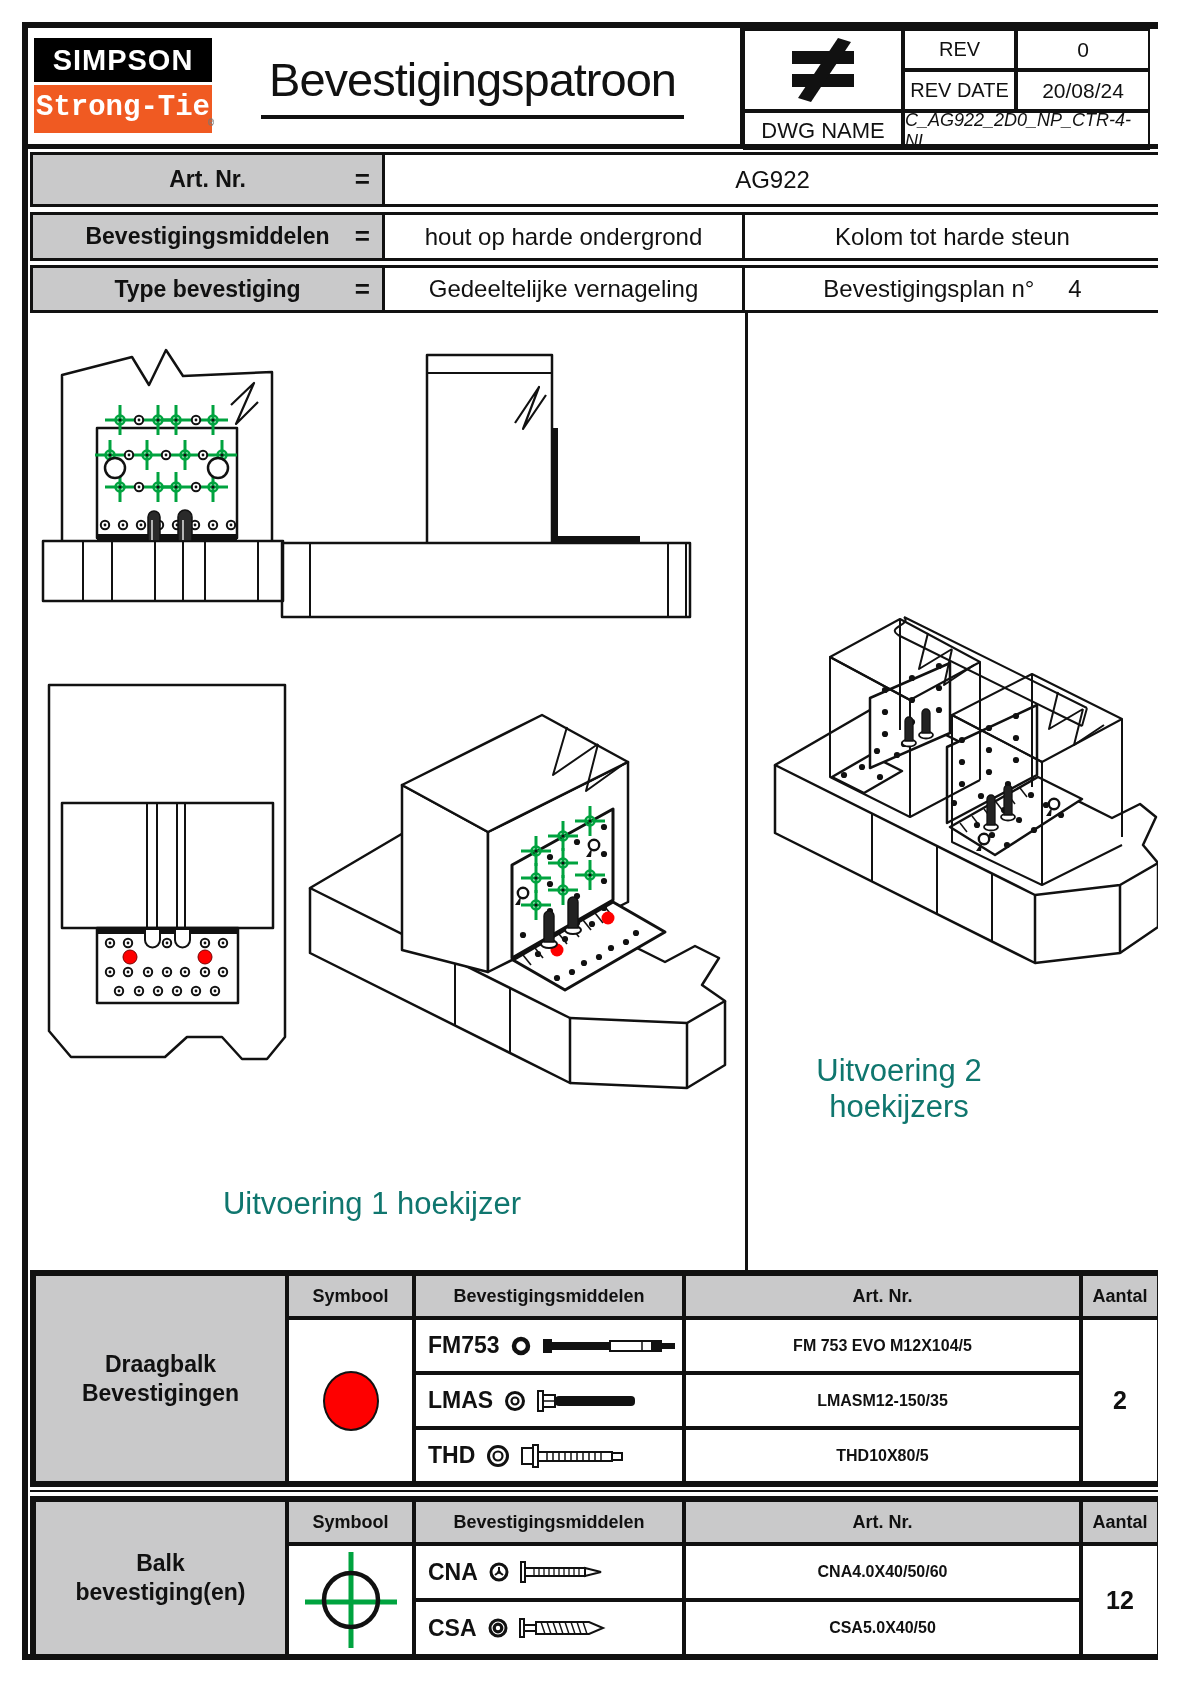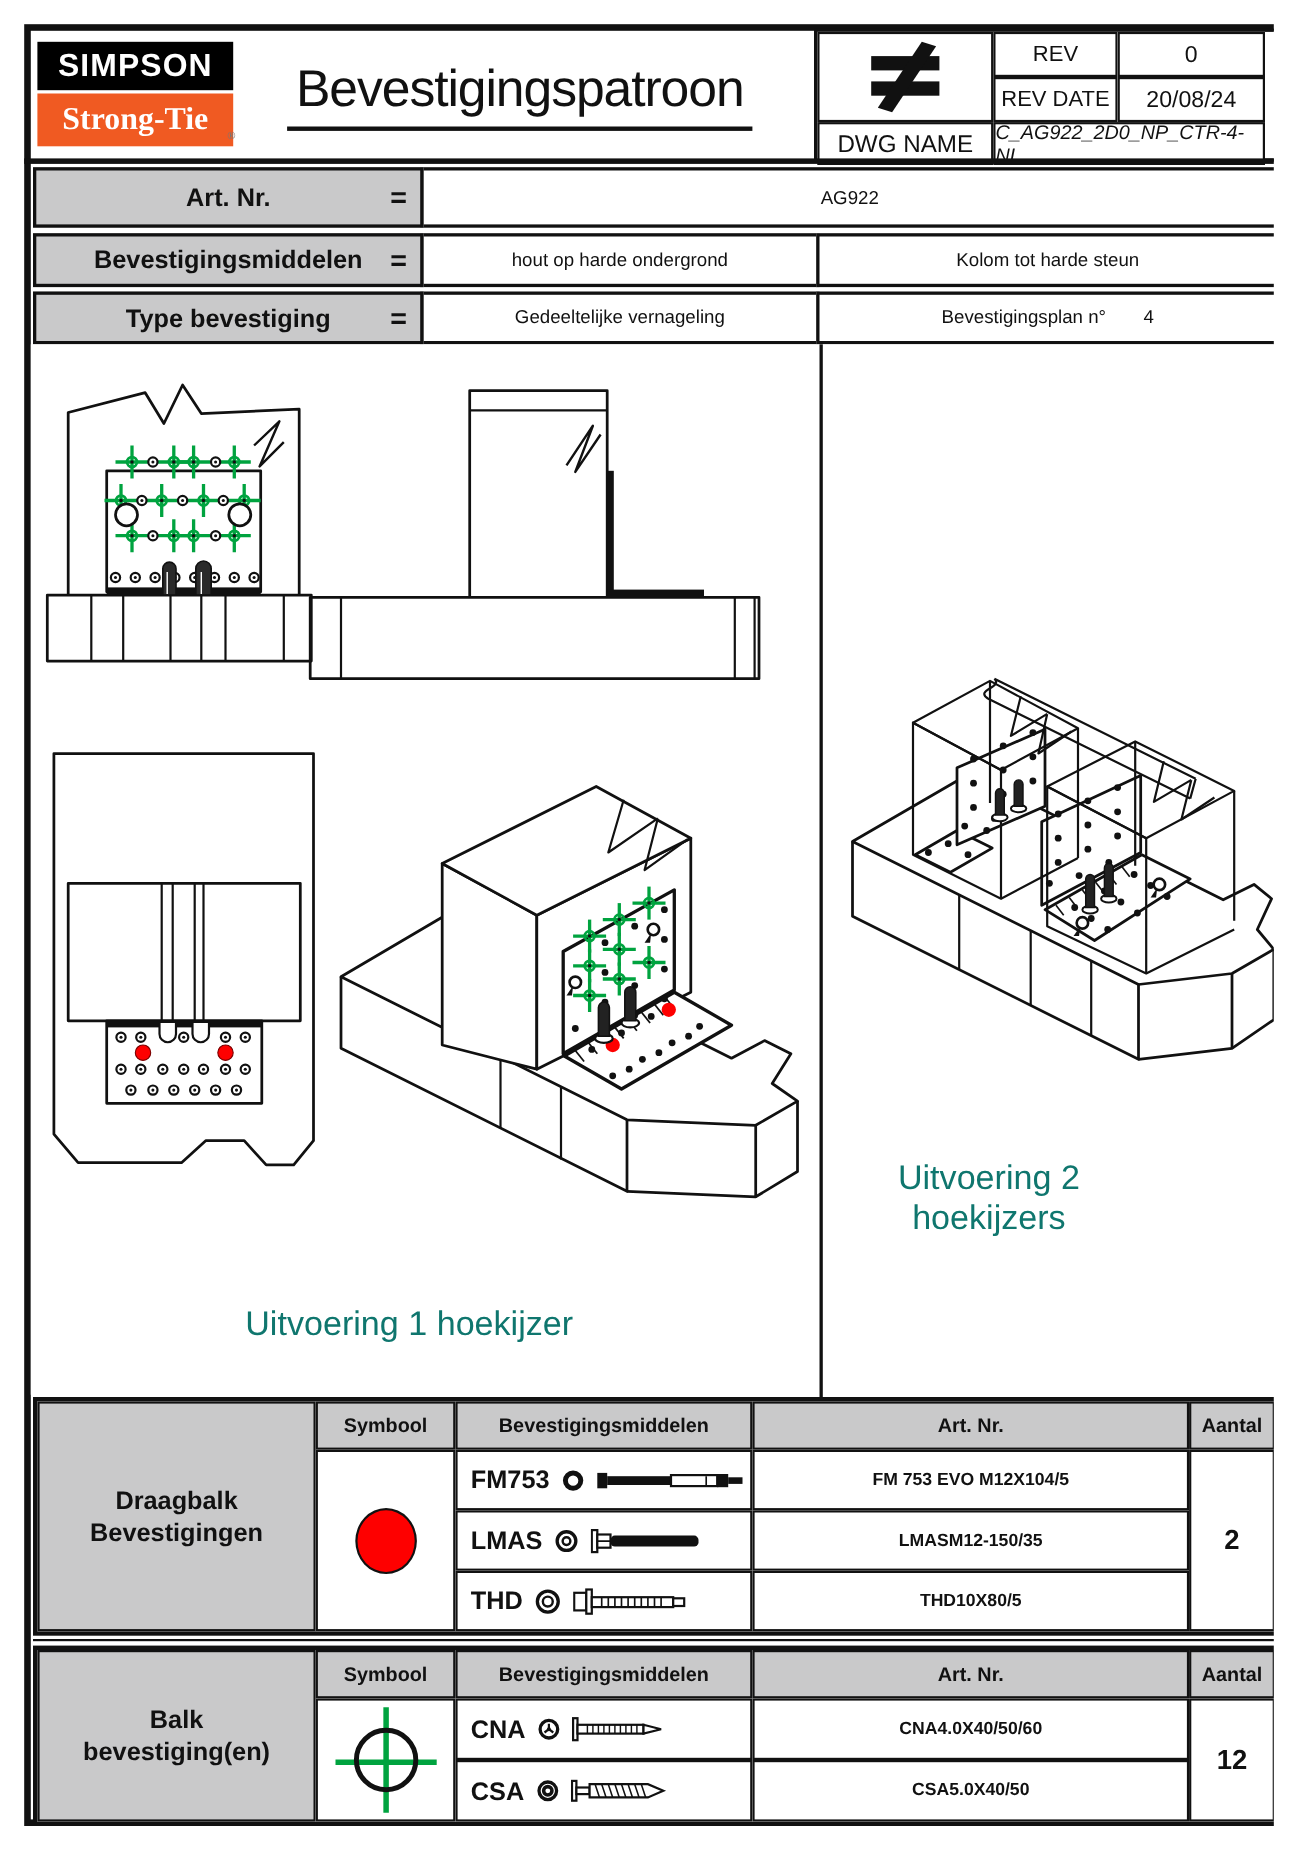--- a/index.html
+++ b/index.html
@@ -6,40 +6,40 @@
   .page{position:relative;width:1158px;height:1682px;background:#fff;
         font-family:"Liberation Sans",sans-serif;color:#111;overflow:hidden;}
   .outer{position:absolute;left:22px;top:22px;width:1146px;height:1638px;
          border:6px solid #111;box-sizing:border-box;background:#fff;}
   
   .hdr-divider{position:absolute;left:22px;top:144px;width:1146px;height:5px;background:#111;}
   .logo{position:absolute;left:34px;top:38px;width:178px;}
   .logo-simpson{background:#000;color:#fff;font-weight:bold;font-size:29px;letter-spacing:1px;
                 text-align:center;height:44px;line-height:44px;}
   .logo-strongtie{background:#f05a22;color:#fff;font-weight:bold;font-size:29px;
-                  font-family:Liberation Serif, serif;text-align:center;height:48px;line-height:46px;margin-top:3px;position:relative;}
+                  font-family:Liberation Mono, monospace;text-align:center;height:48px;line-height:46px;margin-top:3px;position:relative;}
   .logo-reg{position:absolute;right:-2px;bottom:-14px;font-size:10px;color:#777;}
   .title-wrap{position:absolute;left:215px;top:52px;width:515px;text-align:center;}
   .title-text{display:inline-block;font-size:47px;font-weight:500;border-bottom:4px solid #111;
               padding:0 8px 8px 8px;letter-spacing:-1px;}
   .rev{position:absolute;left:740px;top:26px;width:423px;height:121px;display:grid;
        grid-template-columns:160px 113px 134px;grid-template-rows:41px 41px 39px;
        border:3px solid #111;box-sizing:border-box;}
   .rev>div{border:2px solid #111;display:flex;align-items:center;justify-content:center;box-sizing:border-box;background:#fff;}
   .rev .neq{grid-row:1/3;grid-column:1;}
   .rev .dwgl{grid-row:3;grid-column:1;font-size:22px;}
   .rev .dwgv{grid-row:3;grid-column:2/4;font-size:18px;font-style:italic;}
   .rev .lab{font-size:20px;}
   .rev .val{font-size:21px;}
   
   .irow{position:absolute;left:30px;width:1133px;display:flex;}
   .irow .cell{border:3px solid #111;box-sizing:border-box;display:flex;align-items:center;justify-content:center;background:#fff;}
   .irow .lab{width:355px;background:#c9c9ca;font-weight:bold;font-size:23px;position:relative;}
   .irow .lab .eq{position:absolute;right:12px;font-size:26px;font-weight:bold;}
-  .irow .v{font-size:17px;margin-left:-3px;}
+  .irow .v{font-size:24px;margin-left:-3px;}
   .irow .v1{flex:1;}
   .irow .vA{width:363px;}
   .irow .vB{flex:1;}
   .plannum{margin-left:34px;font-weight:500;}
   
   .draw{position:absolute;left:28px;top:313px;width:1134px;height:955px;background:#fff;}
   .vdivider{position:absolute;left:745px;top:313px;width:3px;height:957px;background:#111;}
   .dsvg{position:absolute;}
   .caption{position:absolute;font-size:31px;color:#0f766e;text-align:center;}
   

